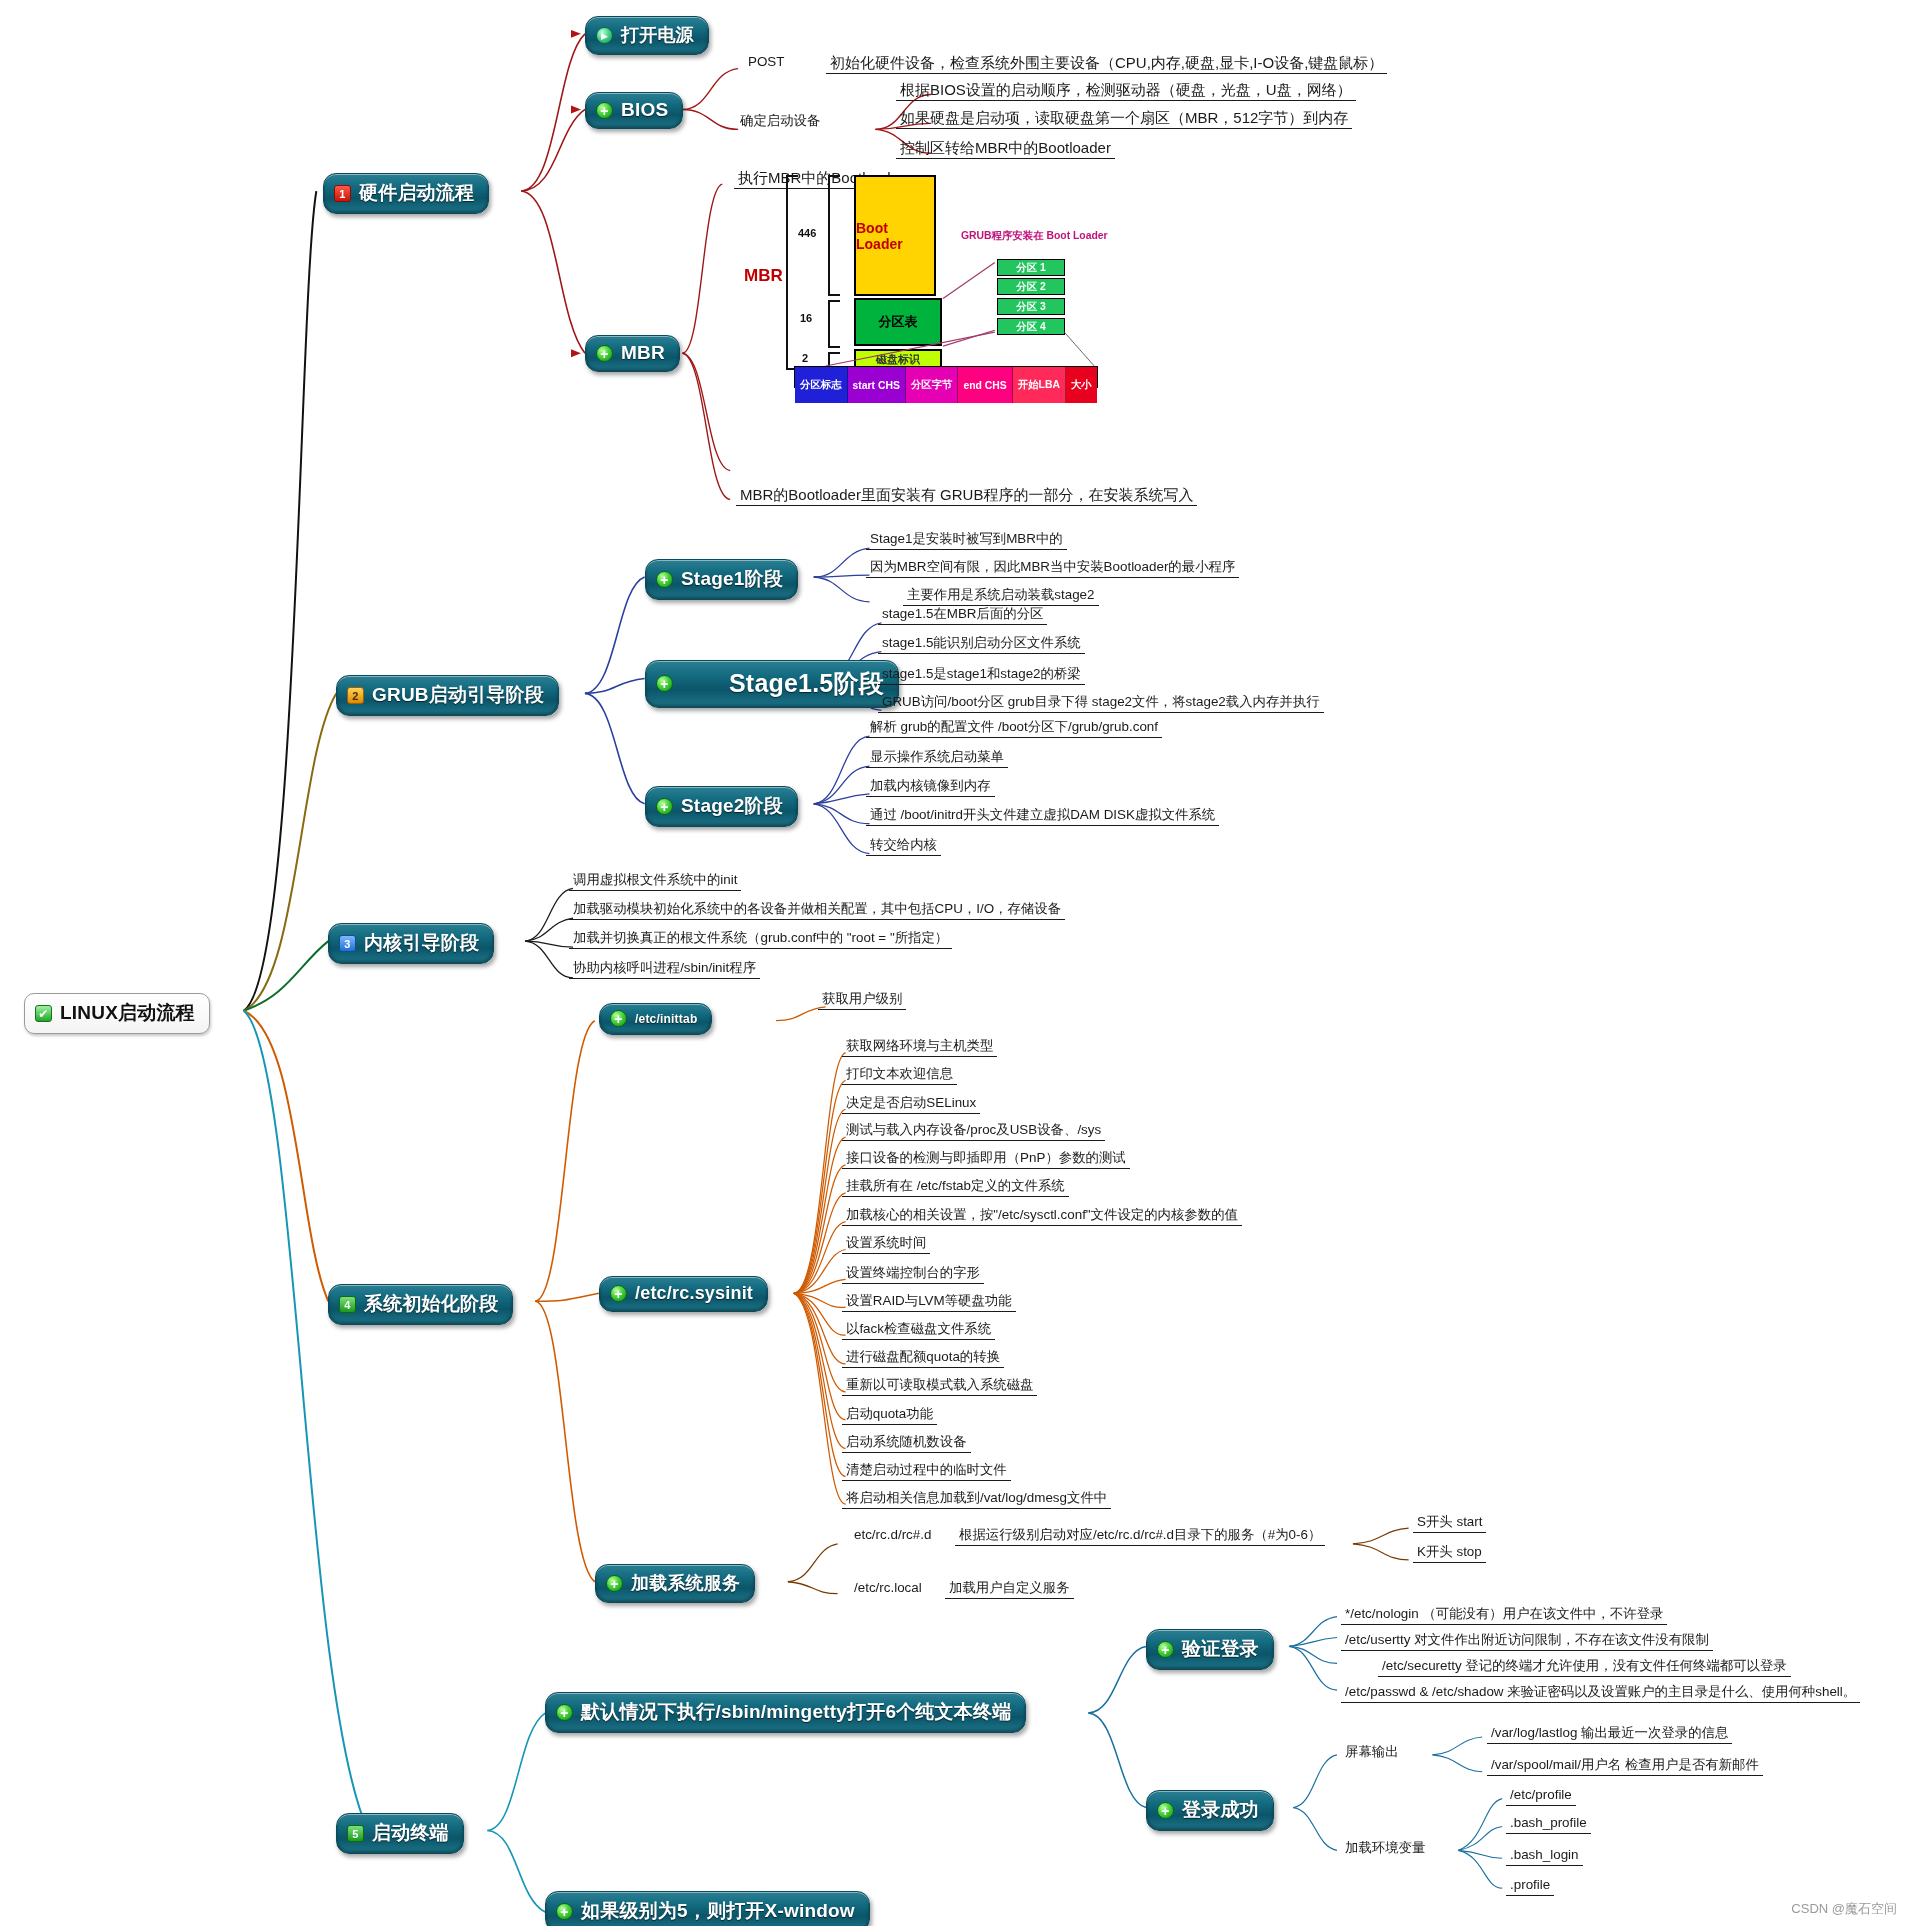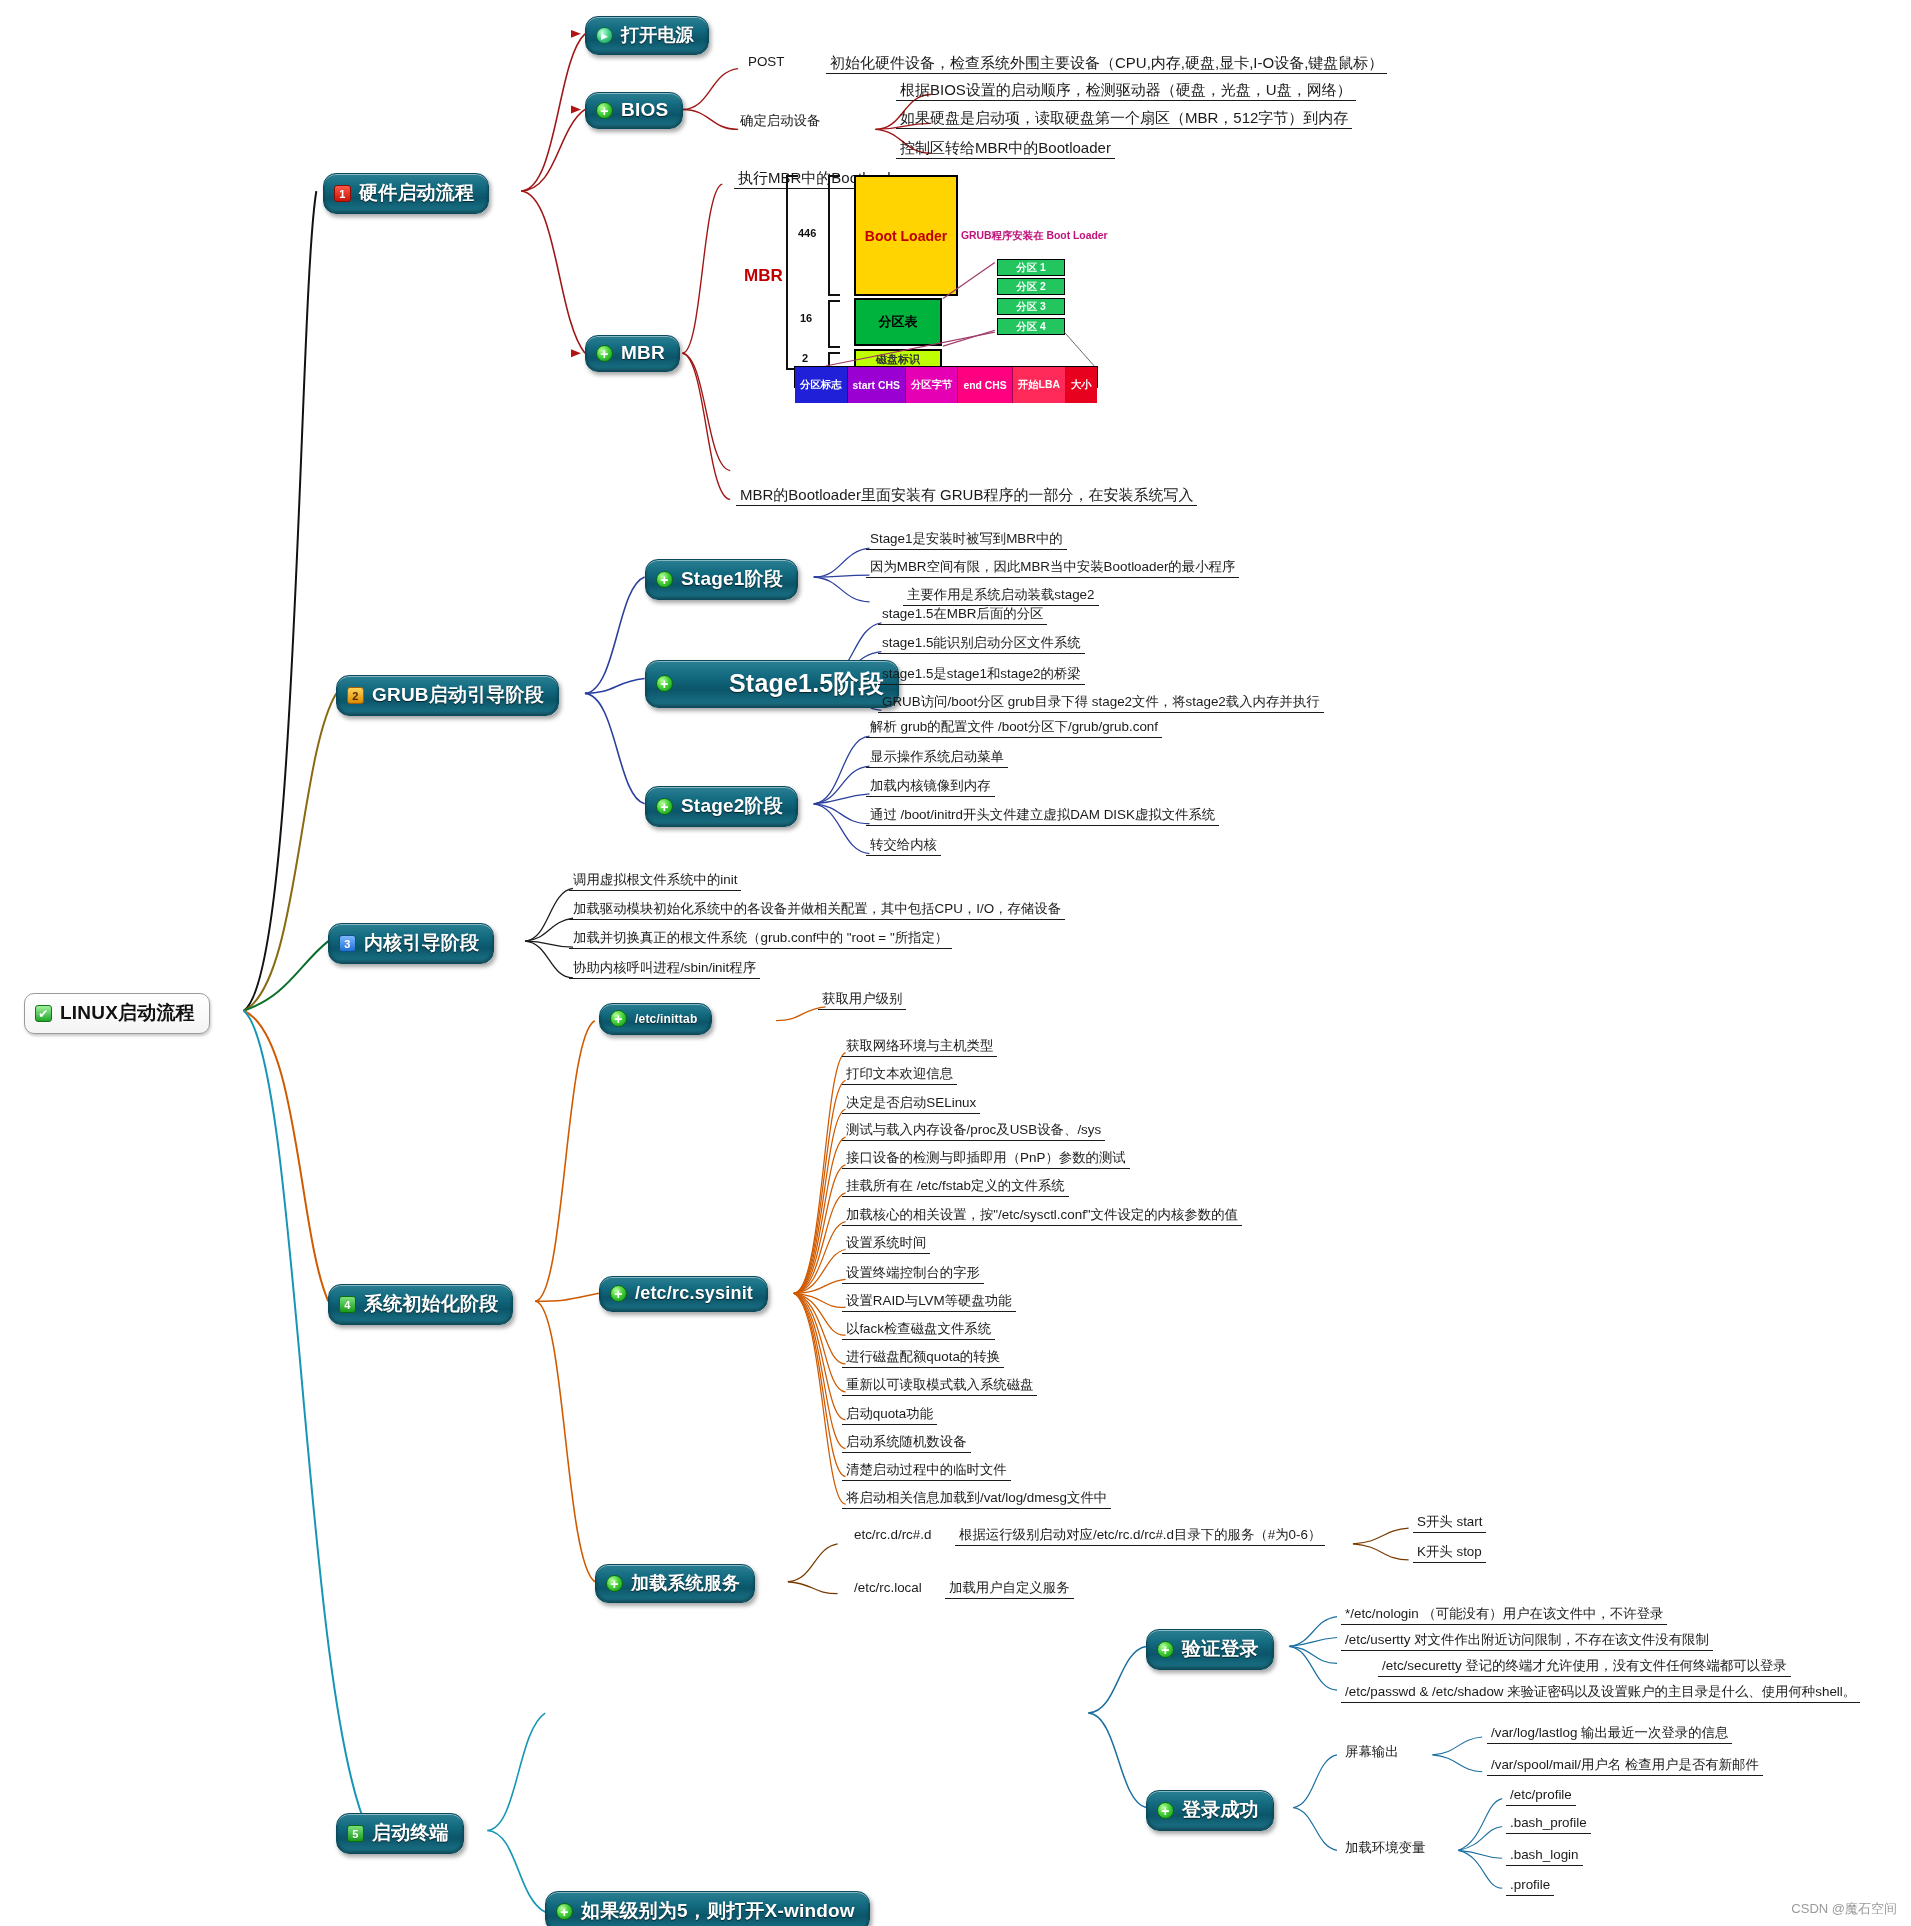--- a/index.html
+++ b/index.html
@@ -247,21 +247,21 @@
     <div class="brk" style="left:20px; top:4px; height:195px;"></div>
 
     <div class="brk" style="left:62px; top:4px; height:121px;"></div>
     <div class="brk" style="left:62px; top:129px; height:48px;"></div>
     <div class="brk" style="left:62px; top:181px; height:18px;"></div>
 
     <div class="dim" style="left:32px; top:56px;">446</div>
     <div class="dim" style="left:34px; top:141px;">16</div>
     <div class="dim" style="left:36px; top:181px;">2</div>
 
-    <div class="blk bootloader" style="left:88px; top:4px; width:104px; height:121px;">Boot Loader</div>
+    <div class="blk bootloader" style="left:88px; top:4px; width:82px; height:121px;">Boot Loader</div>
     <div class="blk parttab" style="left:88px; top:127px; width:88px; height:48px;">分区表</div>
     <div class="blk diskid" style="left:88px; top:178px; width:88px; height:21px;">磁盘标识</div>
 
     <div class="grubnote" style="left:195px; top:58px;">GRUB程序安装在 Boot Loader</div>
 
     <div class="ptbox" style="left:231px; top:88px;">分区 1</div>
     <div class="ptbox" style="left:231px; top:107px;">分区 2</div>
     <div class="ptbox" style="left:231px; top:127px;">分区 3</div>
     <div class="ptbox" style="left:231px; top:147px;">分区 4</div>
 
@@ -368,20 +368,24 @@
   <div class="leaf plain sm" style="left:850px; top:1579px;">/etc/rc.local</div>
   <div class="leaf ul sm" style="left:945px; top:1579px;">加载用户自定义服务</div>
   <div class="leaf ul sm" style="left:1413px; top:1513px;">S开头 start</div>
   <div class="leaf ul sm" style="left:1413px; top:1543px;">K开头 stop</div>
 
   <div class="chip" style="left:336px; top:1813px;">
     <span class="mk green">5</span>
     <span class="label" style="font-size:19px;">启动终端</span>
   </div>
 
+  <div class="chip" style="left:545px; top:1692px;">
+    <span class="mk plus"></span>
+    <span class="label" style="font-size:19px;">默认情况下执行/sbin/mingetty打开6个纯文本终端</span>
+  </div>
   <div class="chip" style="left:545px; top:1891px;">
     <span class="mk plus"></span>
     <span class="label" style="font-size:19px;">如果级别为5，则打开X-window</span>
   </div>
 
   <div class="chip" style="left:1146px; top:1629px;">
     <span class="mk plus"></span>
     <span class="label" style="font-size:19px;">验证登录</span>
   </div>
   <div class="chip" style="left:1146px; top:1790px;">

